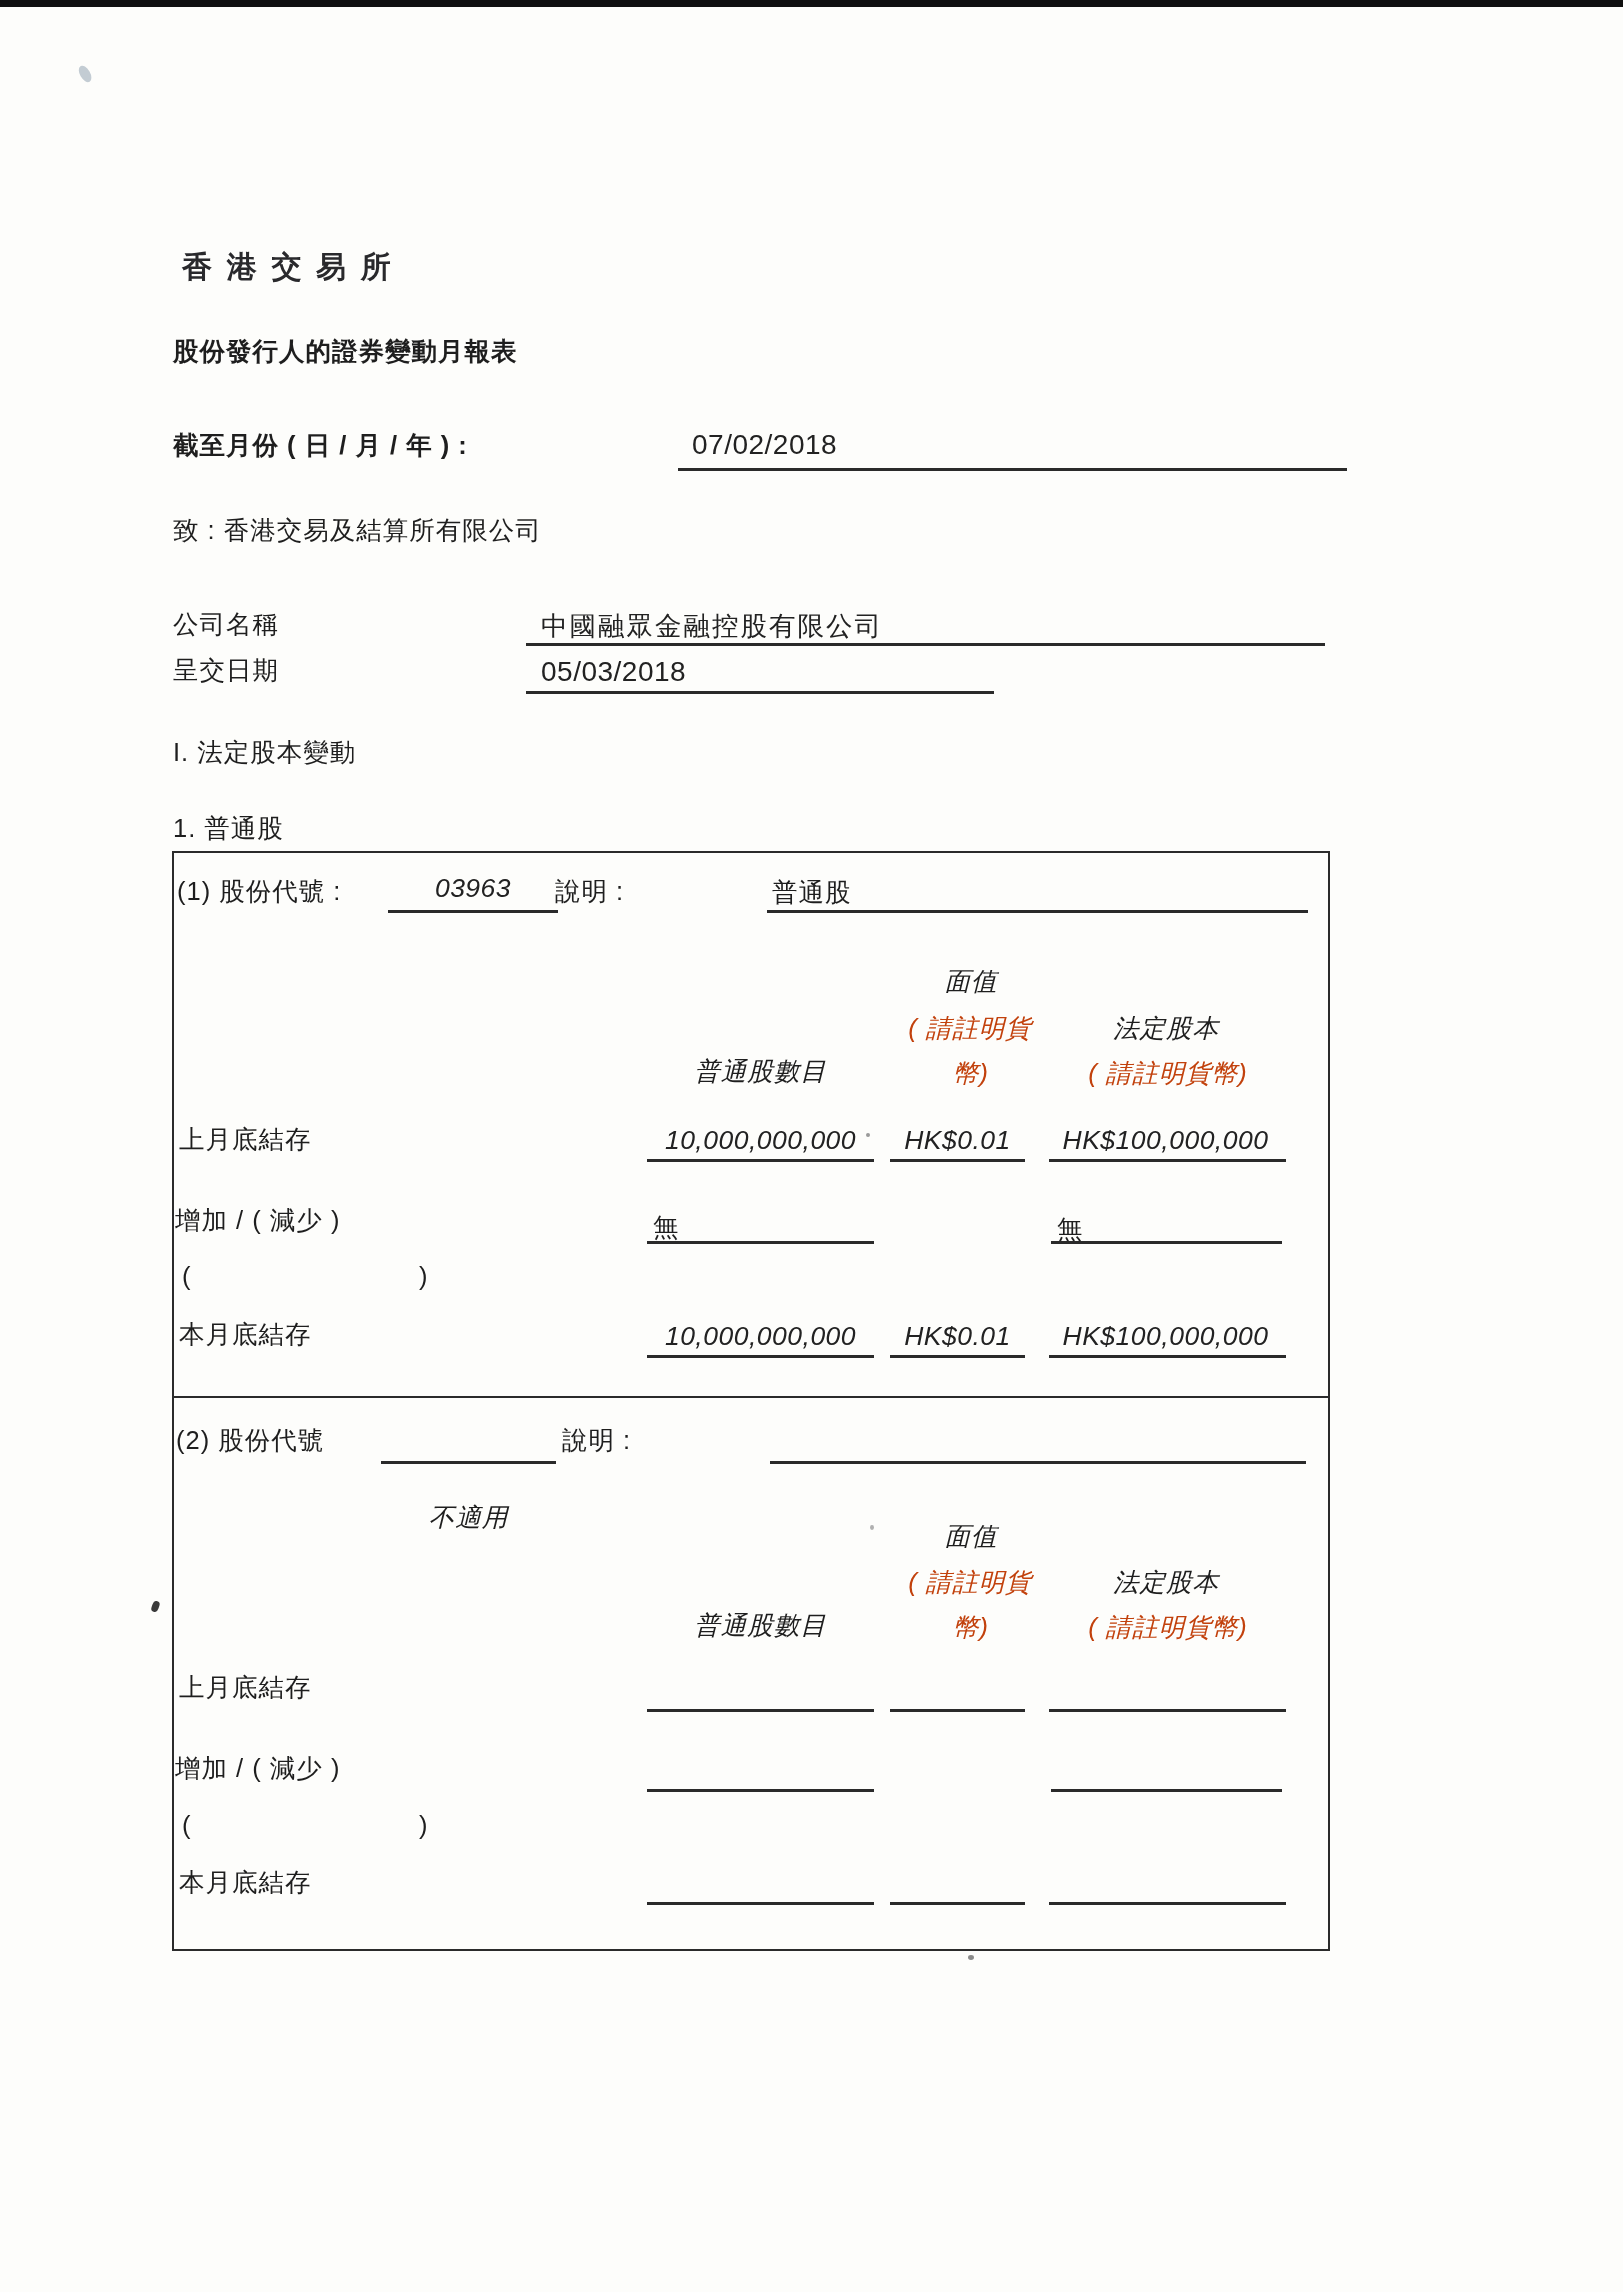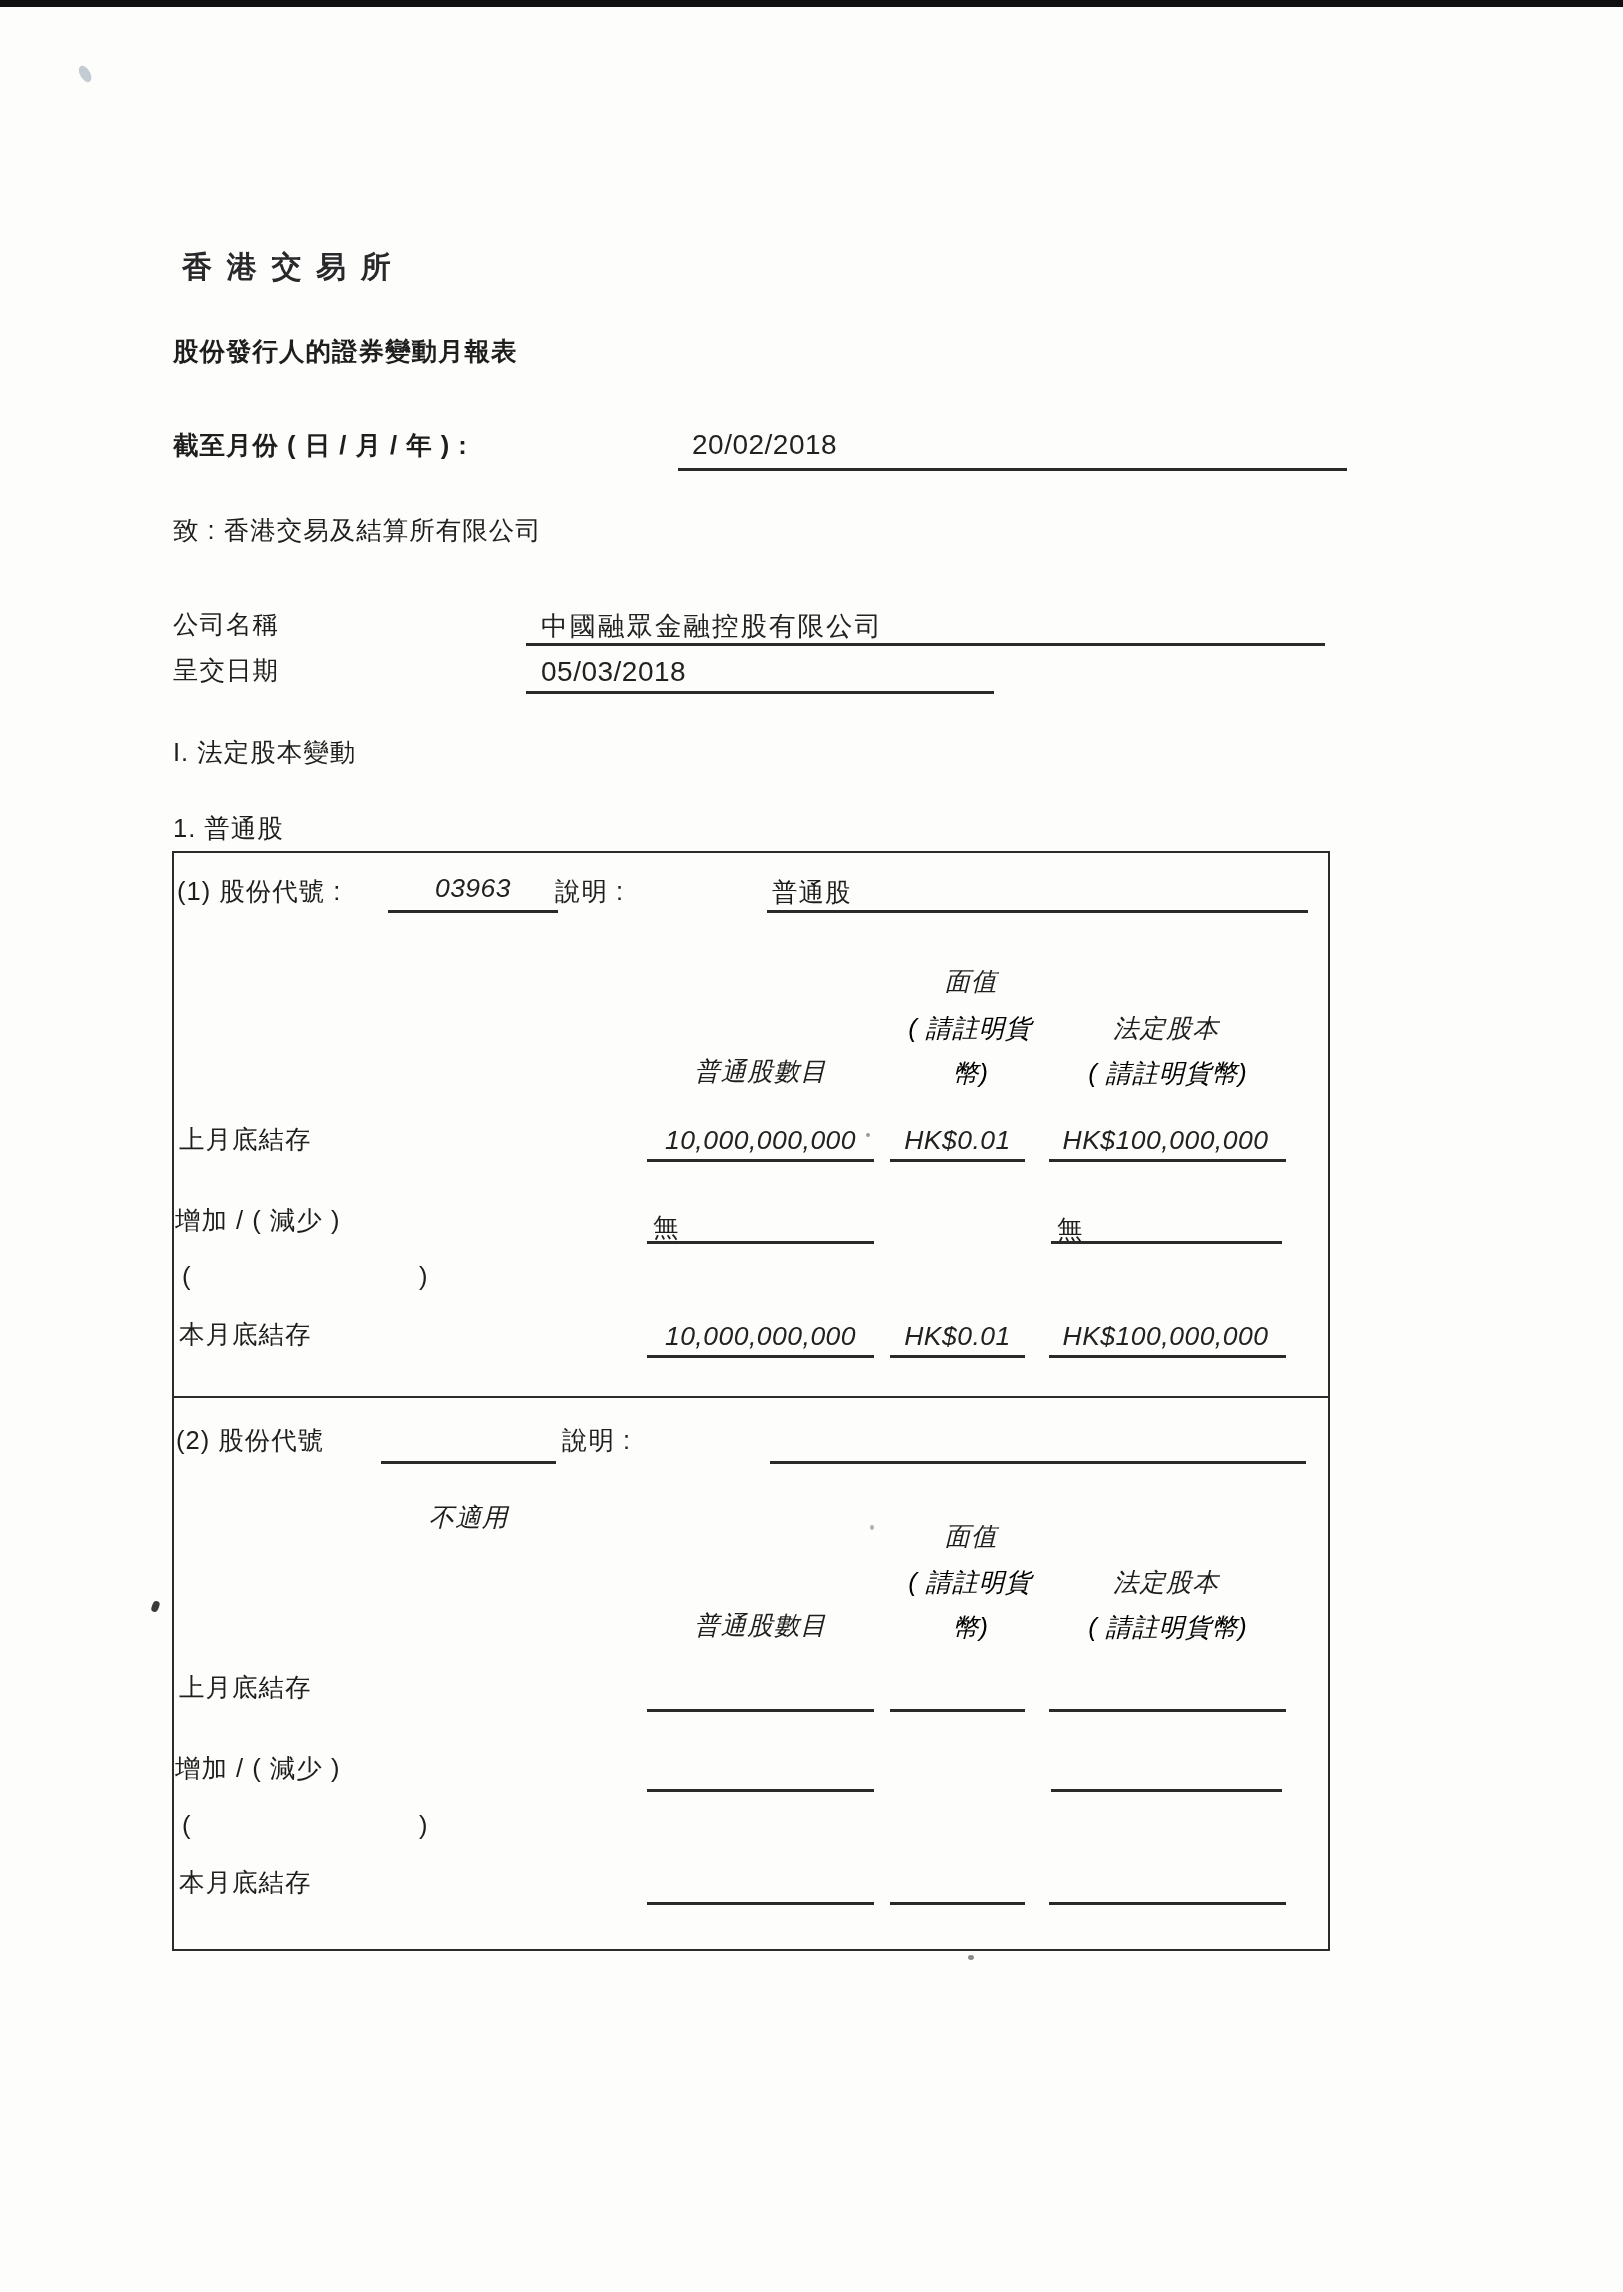--- a/index.html
+++ b/index.html
@@ -13,21 +13,21 @@
     overflow:hidden;
   }
   .abs{position:absolute;white-space:nowrap;}
   .cjk{font-size:25.5px;font-weight:400;letter-spacing:1px;}
   .cjk-b{font-size:25.5px;font-weight:600;letter-spacing:1px;}
   .num{font-size:28px;font-weight:400;letter-spacing:0.5px;color:#222;}
   .num-s{font-size:26.5px;font-weight:400;letter-spacing:0.5px;color:#222;text-align:right;}
   .ul{position:absolute;height:2.9px;background:#2a2a2a;}
   .box{position:absolute;border:2.9px solid #2b2b2b;background:transparent;}
   .cell{position:absolute;text-align:center;font-style:italic;}
-  .it{font-style:italic;color:#000000;}
+  .it{font-style:italic;color:#c2410c;}
   .topbar{position:absolute;left:0;top:0;width:1623px;height:6.9px;background:#101010;}
   .logo-main{font-size:84px;font-weight:800;letter-spacing:-1px;color:#2a2a2d;line-height:1;}
   .logo-sub{font-size:30px;font-weight:600;letter-spacing:14.7px;color:#29292c;}
   .speck{position:absolute;border-radius:50%;}
 </style>
 </head>
 <body>
 
 <div class="page">
 
@@ -36,21 +36,21 @@
   <div class="speck" style="left:866px;top:1133px;width:3.9px;height:3.9px;background:#9a9a9a;"></div>
   <div class="speck" style="left:152px;top:1601px;width:6.9px;height:10.8px;background:#3a3a3a;border-radius:40%;transform:rotate(20deg);"></div>
   <div class="speck" style="left:870px;top:1525px;width:3.9px;height:4.9px;background:#b0b0b0;"></div>
   <div class="speck" style="left:968px;top:1955px;width:5.9px;height:4.9px;background:#8a8a8a;"></div>
 
   <div class="abs logo-sub" style="left:182px;top:247px;">香港交易所</div>
 
   <div class="abs cjk-b" style="left:173px;top:334px;">股份發行人的證券變動月報表</div>
 
   <div class="abs cjk-b" style="left:173px;top:428px;">截至月份 ( 日 / 月 / 年 ) :</div>
-  <div class="abs num" style="left:692px;top:429px;">20/02/2018</div>
+  <div class="abs num" style="left:692px;top:429px;">07/02/2018</div>
   <div class="ul" style="left:678px;top:468px;width:669px;"></div>
 
   <div class="abs cjk" style="left:173px;top:513px;">致 : 香港交易及結算所有限公司</div>
 
   <div class="abs cjk" style="left:173px;top:607px;">公司名稱</div>
   <div class="abs num-s" style="left:541px;top:608px;letter-spacing:2px;">中國融眾金融控股有限公司</div>
   <div class="ul" style="left:526px;top:643px;width:799px;"></div>
 
   <div class="abs cjk" style="left:173px;top:653px;">呈交日期</div>
   <div class="abs num" style="left:541px;top:656px;">05/03/2018</div>

